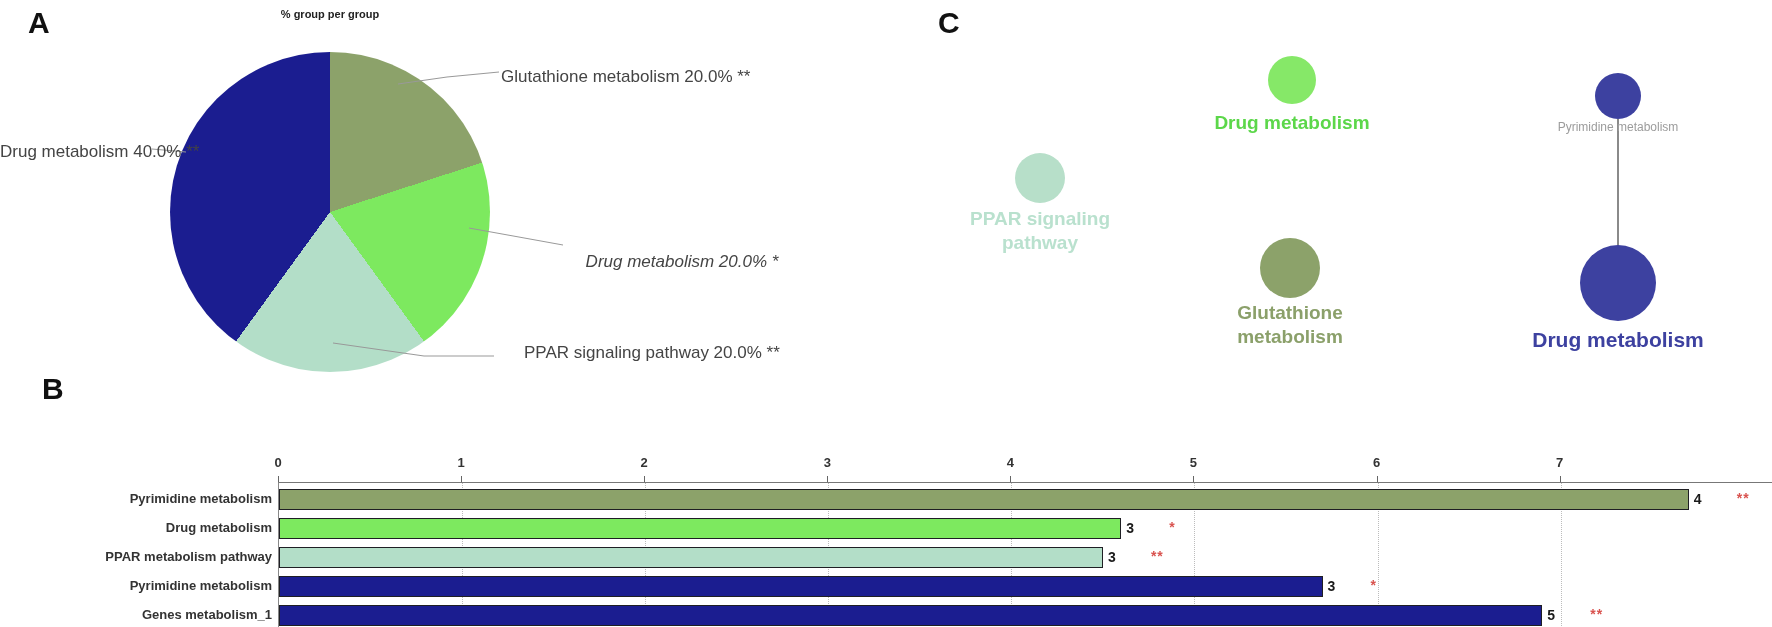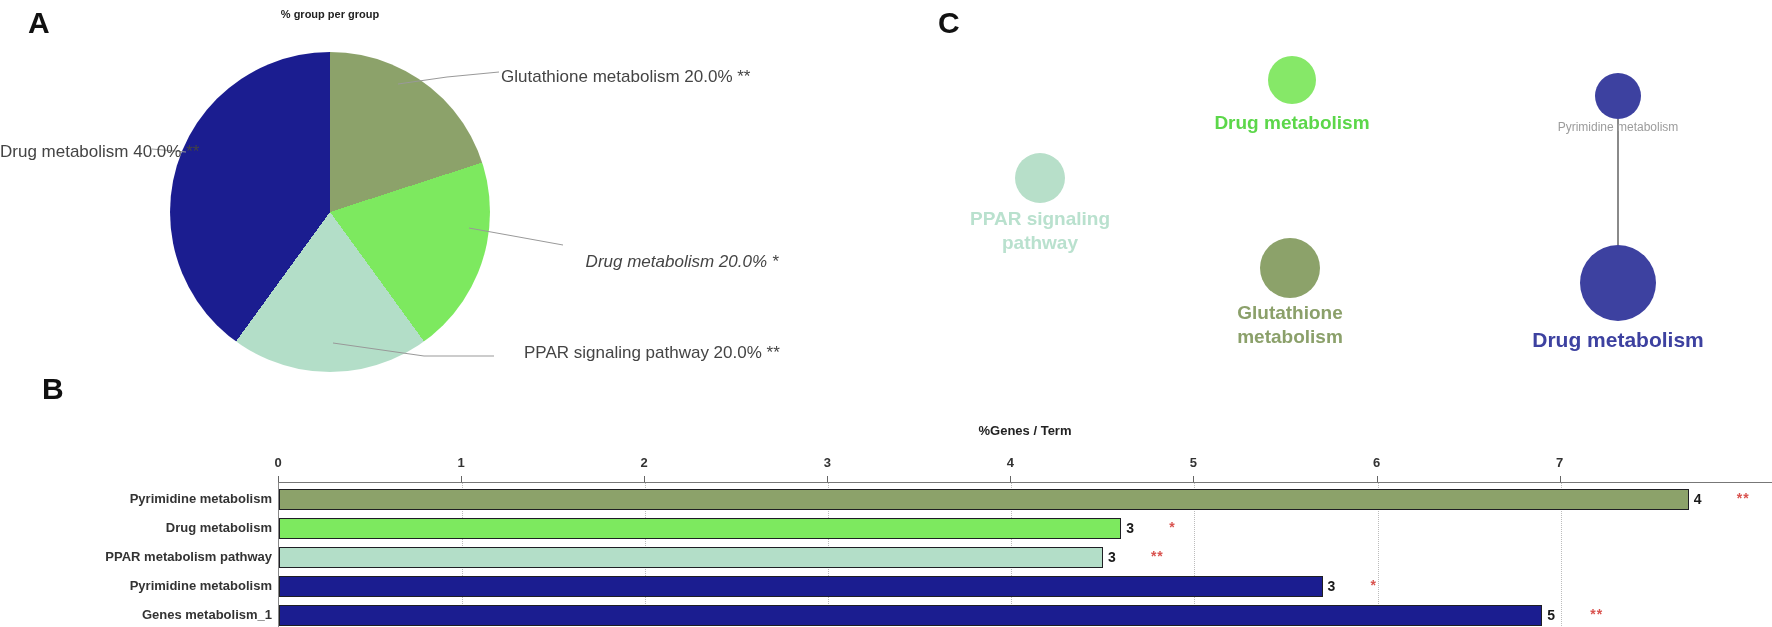--- a/index.html
+++ b/index.html
@@ -52,21 +52,20 @@
     <polyline points="333,343 424,356 494,356" fill="none" stroke="#999" stroke-width="1"></polyline>
     <polyline points="186,152 152,149" fill="none" stroke="#999" stroke-width="1"></polyline>
   </svg>
   <div id="pie-labels">
       <div class="pie-label" style="left: 501px; top: 67px; width: 230px; text-align: left;">Glutathione metabolism 20.0% **</div>
       <div class="pie-label" style="left: 567px; top: 252px; width: 230px; text-align: center; font-style: italic;">Drug metabolism 20.0% *</div>
       <div class="pie-label" style="left: 497px; top: 343px; width: 240px; text-align: right; margin-left: 27px;">PPAR signaling pathway 20.0% **</div>
       <div class="pie-label" style="left: 0px; top: 142px; width: 148px; text-align: left;">Drug metabolism 40.0% **</div>
     </div>
 
-  <div id="bar-title">%Genes / Term</div>
   <div id="bar-axis">
       <div class="xtick-label" style="left: 258px;">0</div>
       <div class="xtick-mark" style="left: 278px;"></div>
       <div class="xtick-label" style="left: 441.088px;">1</div>
       <div class="xtick-mark" style="left: 461.088px;"></div>
       <div class="xtick-label" style="left: 624.176px;">2</div>
       <div class="xtick-mark" style="left: 644.176px;"></div>
       <div class="xtick-label" style="left: 807.265px;">3</div>
       <div class="xtick-mark" style="left: 827.265px;"></div>
       <div class="xtick-label" style="left: 990.353px;">4</div>

